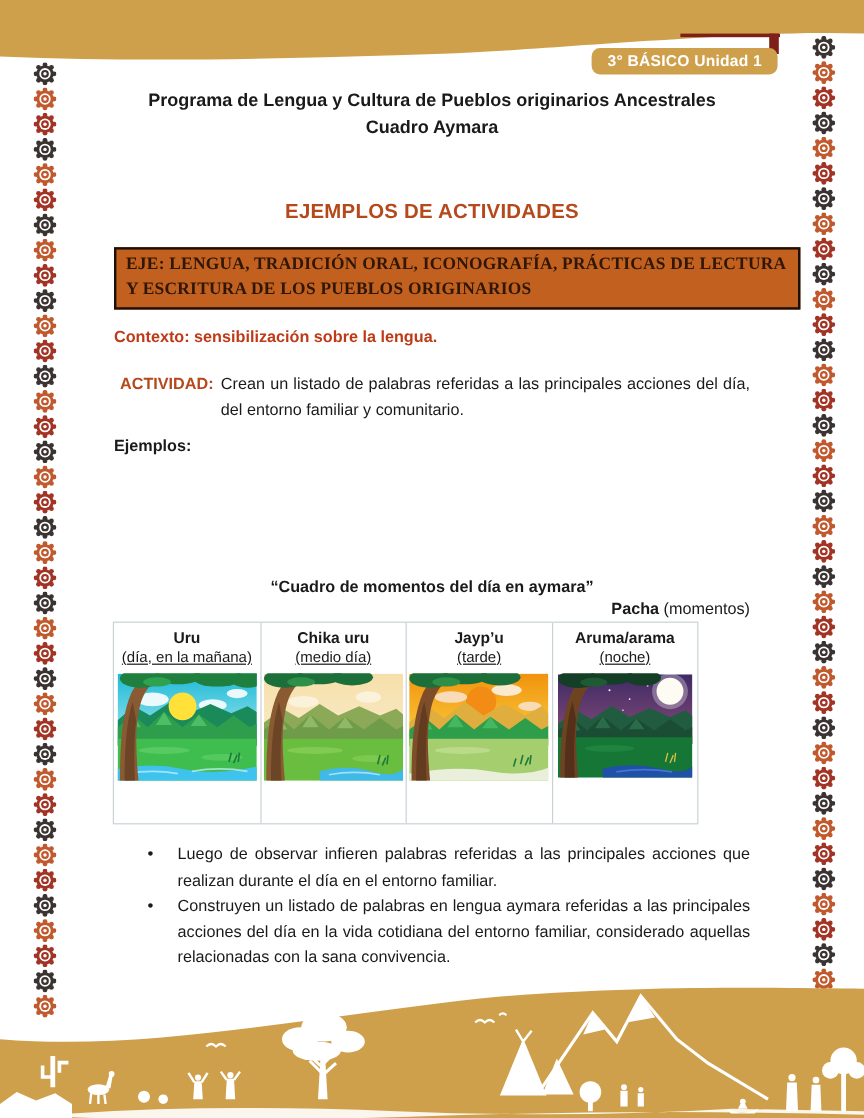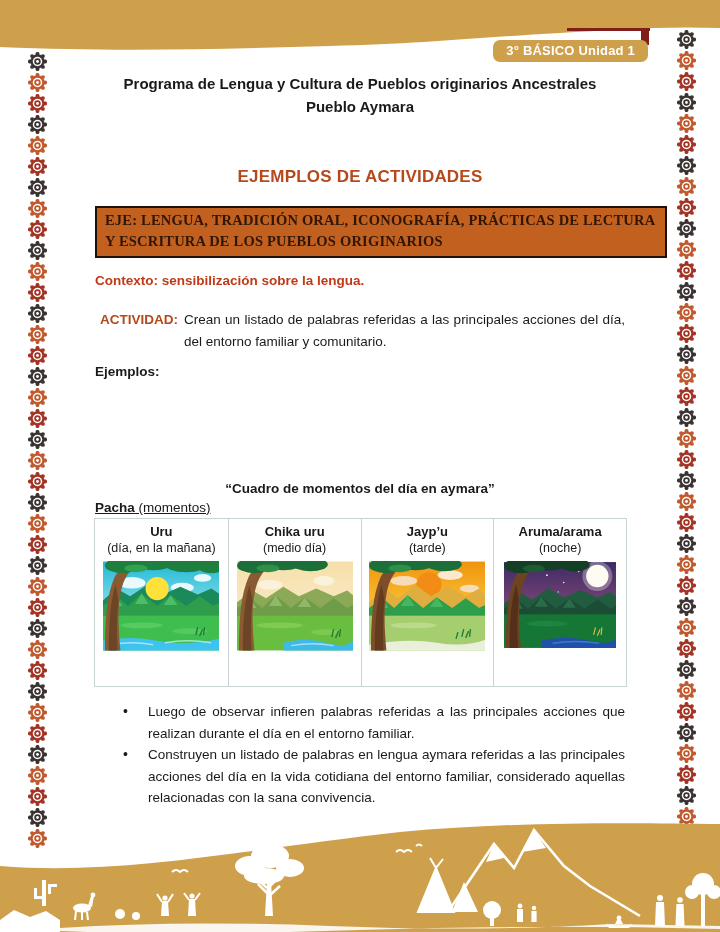--- a/index.html
+++ b/index.html
@@ -33,32 +33,32 @@
   .actividad{position:absolute;left:100px;top:309px;width:525px;display:flex;font-size:13.5px;line-height:22px;}
   .actividad .lbl{font-weight:bold;color:var(--rust);flex:none;margin-right:6px;}
   .actividad .txt{text-align:justify;}
   .ejemplos-label{position:absolute;left:95px;top:364px;font-weight:bold;font-size:13.5px;}
   ul.bullets{position:absolute;left:95px;width:530px;margin:0;padding:0;list-style:none;}
   #bullets1{top:391px;}
   #bullets2{top:701px;}
   ul.bullets li{position:relative;padding-left:53px;font-size:13.5px;line-height:21.5px;text-align:justify;margin:0;}
   ul.bullets li::before{content:"•";position:absolute;left:28px;top:0;font-size:14px;}
   .caption1{position:absolute;left:95px;top:481px;width:530px;text-align:center;font-weight:bold;font-size:13.5px;}
-  .caption2{position:absolute;left:95px;top:500px;width:530px;text-align:left;font-size:13.5px;text-decoration:underline;}
+  .caption2{position:absolute;left:95px;top:500px;width:530px;text-align:right;font-size:13.5px;}
   .caption2 .b{font-weight:bold;}
   
   .moments-table{
-    position:absolute;left:94px;top:518px;width:533px;box-sizing:border-box;
+    position:absolute;left:94px;top:518px;width:488px;box-sizing:border-box;
     display:grid;grid-template-columns:repeat(4,1fr);border:1px solid var(--table-border);
     background:#fff;z-index:1;
   }
   .moments-table .cell{border-left:1px solid var(--table-border);text-align:center;height:167px;padding-top:4px;box-sizing:border-box;}
   .moments-table .cell:first-child{border-left:none;}
   .cell .ct{font-weight:bold;font-size:13px;line-height:17px;}
-  .cell .cs{font-size:12.5px;line-height:16px;}
+  .cell .cs{font-size:12.5px;line-height:16px;text-decoration:underline;}
   .cell svg{margin-top:5px;}
   
   #footer{position:absolute;left:0;bottom:0;z-index:2;}
 </style>
 </head>
 <body style="--gold: #CFA04C; --rust: #B5491C; --contexto: #BF3A17; --eje-bg: #C2601F; --eje-text: #2F1605; --eje-border: #1C1008; --table-border: #C9D3D6; --maroon: #7E1F18; --text: #1A1A1A;">
 
 <svg id="topband" width="720" height="56" viewBox="0 0 720 56">
   <path d="M0,0 H720 V28 C660,26 610,30 560,33 C470,38 420,44 330,46 C220,49 120,52 0,47 Z" fill="#CFA04C"></path>
 </svg>
@@ -1130,21 +1130,21 @@
       <circle cx="10.00" cy="2.00" r="2.1" fill="#C05A2E"></circle>
       <circle cx="15.66" cy="4.34" r="2.1" fill="#C05A2E"></circle>
       <circle cx="10" cy="10" r="5" fill="#fff"></circle>
       <circle cx="10" cy="10" r="3.4" fill="#C05A2E"></circle>
       <circle cx="10" cy="10" r="1.5" fill="#fff"></circle>
     </svg>
   </div>
 
 <div class="title">
   <div>Programa de Lengua y Cultura de Pueblos originarios Ancestrales</div>
-  <div>Pueblo Aymara</div>
+  <div>Cuadro Aymara</div>
 </div>
 <div class="section-title">EJEMPLOS DE ACTIVIDADES</div>
 
 <div class="eje">EJE: LENGUA, TRADICIÓN ORAL, ICONOGRAFÍA, PRÁCTICAS DE LECTURA Y ESCRITURA DE LOS PUEBLOS ORIGINARIOS</div>
 
 <div class="contexto">Contexto: sensibilización sobre la lengua.</div>
 
 <div class="actividad">
   <span class="lbl">ACTIVIDAD:</span>
   <span class="txt">Crean un listado de palabras referidas a las principales acciones del día, del entorno familiar y comunitario.</span>

